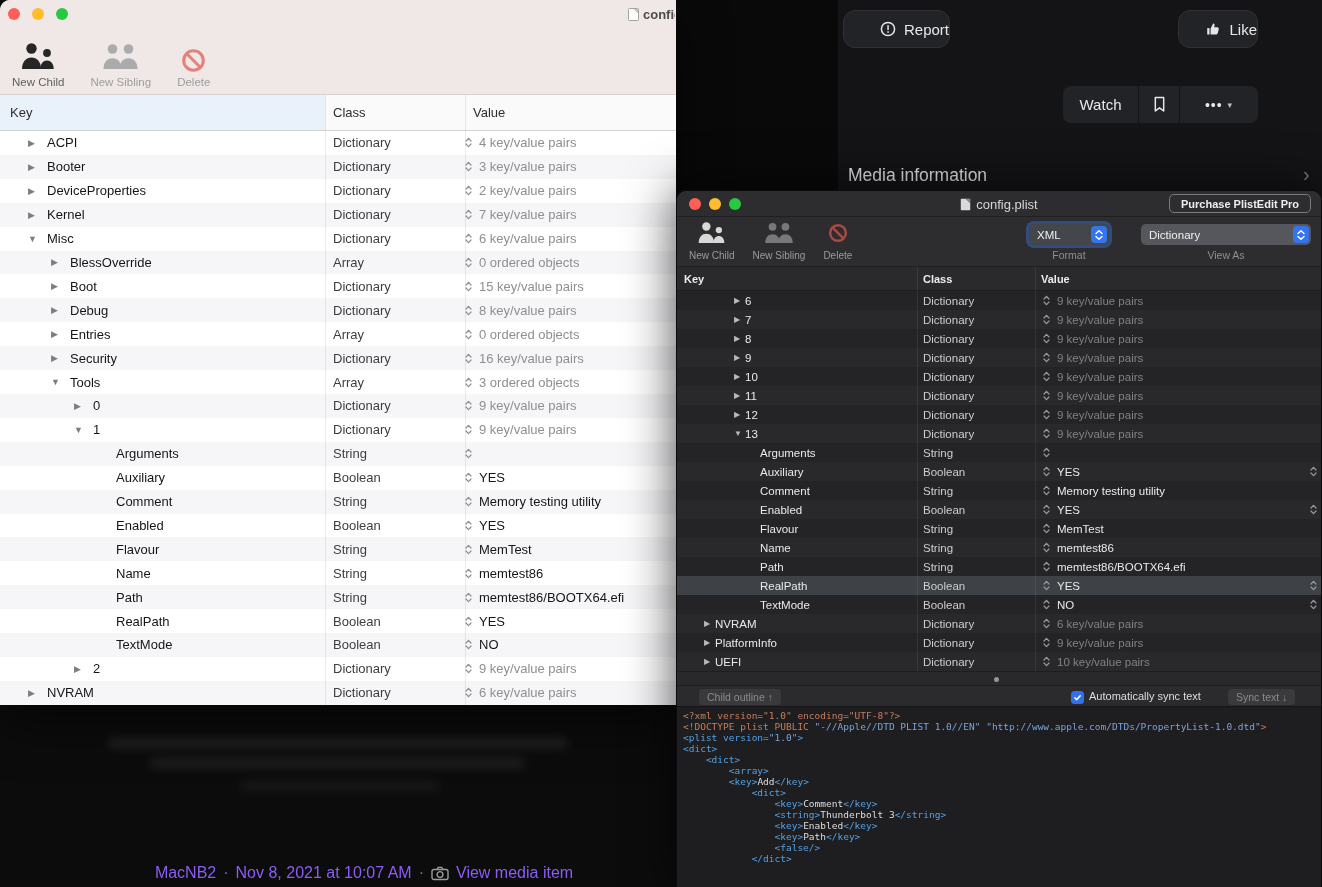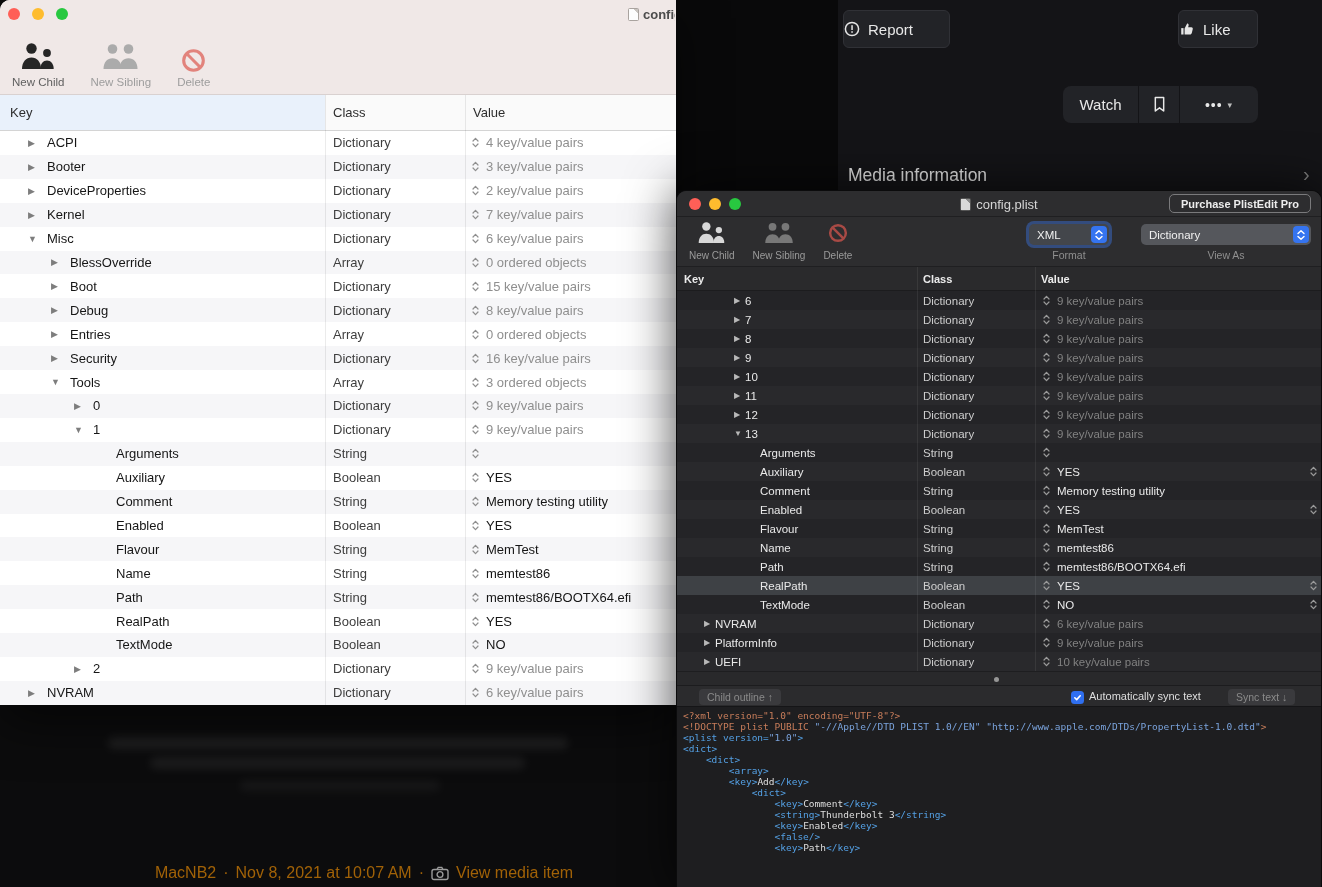--- a/index.html
+++ b/index.html
@@ -3,37 +3,37 @@
 <meta charset="utf-8">
 <style>
 *{margin:0;padding:0;box-sizing:border-box}
 html,body{background:#000}
 #stage{position:relative;width:1322px;height:887px;background:#0c0c0d;overflow:hidden;
   font-family:"Liberation Sans",sans-serif;-webkit-font-smoothing:antialiased}
 
 
 .media-strip{position:absolute;left:676px;top:0;width:162px;height:190px;background:#09090a}
 .sidebar-bg{position:absolute;left:838px;top:0;width:484px;height:887px;background:#141417}
-.fbtn{position:absolute;display:flex;align-items:center;justify-content:flex-start;gap:8px;
-  background:#222327;border:1px solid #303136;border-radius:6px;color:#e8e8e8;font-size:15px;cursor:default}
+.fbtn{position:absolute;display:flex;align-items:center;justify-content:flex-end;gap:8px;
+  background:#222327;border:1px solid #303136;border-radius:12px;color:#e8e8e8;font-size:15px;cursor:default}
 .fbtn.report{left:843px;top:10px;width:107px;height:38px}
 .fbtn.like{left:1178px;top:10px;width:80px;height:38px}
 .wgroup{position:absolute;left:1063px;top:86px;width:195px;height:37px;background:#222327;border-radius:8px;
   display:flex;align-items:stretch;color:#e8e8e8;overflow:hidden}
 .wseg{display:flex;align-items:center;justify-content:center}
 .wseg.watch{width:75px;font-size:15px}
 .wseg.bkm{width:42px;border-left:1px solid #141417;border-right:1px solid #141417}
 .wseg.more{flex:1;gap:5px;font-size:14px;letter-spacing:1px}
 .caret{font-size:9px;color:#bdbdbd}
 .minfo{position:absolute;left:848px;top:165px;font-size:17.5px;color:#e3e3e3}
 .minfo-chev{position:absolute;left:1303px;top:163px;font-size:20px;color:#7e7e7e}
 .blurbar{position:absolute;border-radius:7px;background:#565656;filter:blur(4px)}
 .mtitle{position:absolute;left:0;top:835px;width:676px;text-align:center;font-size:19px;font-weight:700;color:#f4f4f4;z-index:2}
 .mmeta{position:absolute;left:0;top:864px;width:728px;display:flex;justify-content:center;align-items:center;gap:7px;
-  font-size:16px;color:#a16207;z-index:2}
+  font-size:16px;color:#8b5cf6;z-index:2}
 .mmeta .cam{display:inline-flex;margin-top:1px}
 
 
 .tl{position:absolute;top:8px;width:12px;height:12px;border-radius:50%}
 .tl.red{background:#ff5f57}.tl.yel{background:#febc2e}.tl.grn{background:#28c840}
 .doc-icon{display:inline-block;width:11px;height:13px;border-radius:1.5px;flex:0 0 auto}
 .doc-icon.light{background:linear-gradient(225deg,#c9c4c0 0 3px,#fdfdfd 3px);border:1px solid #a9a39f}
 .doc-icon.darkv{background:linear-gradient(225deg,#8a8a8a 0 3px,#d9d9d9 3px);border:1px solid #555}
 .titem{display:flex;flex-direction:column;align-items:center;gap:3px}
 .pic{fill:currentColor}
@@ -64,21 +64,21 @@
 .lheader{position:relative;height:36px;background:#fafafa;border-bottom:1px solid #d4d4d4;
   display:grid;grid-template-columns:325px 140px 1fr;align-items:center;font-size:13px;color:#2e2e2e}
 .lheader .hk{padding-left:10px;background:#e9f1fb;height:100%;display:flex;align-items:center}
 .lheader .hc,.lheader .hv{padding-left:8px}
 .lrows{position:relative;height:574px;background:#fff;font-size:13px;overflow:hidden}
 .lrow{display:grid;grid-template-columns:325px 140px 1fr;align-items:center;height:23.9166px}
 .lrow.alt{background:#f6f6f8}
 .lrow .disc{width:19px;font-size:9px;color:#7d7d7d}
 .lrow .klabel{color:#161616}
 .lrow .c-class{color:#3e3e3e;padding-left:8px}
-.lrow .c-value{padding-left:7px}
+.lrow .c-value{padding-left:0}
 .lrow .vsum{color:#8f8f8f}
 .lrow .vval{color:#161616}
 .vline{position:absolute;top:95px;bottom:0;width:1px;background:rgba(0,0,0,.08);z-index:3;pointer-events:none}
 
 
 .rwin{position:absolute;left:676px;top:190px;width:646px;height:697px;background:#252527;
   border-radius:10px 10px 0 0;border:1px solid #0b0b0c;border-bottom:none;
   box-shadow:0 0 50px rgba(0,0,0,.7);z-index:6}
 .rtitlebar{position:relative;height:26px;background:#2d2d2f;border-radius:9px 9px 0 0;border-bottom:1px solid #1f1f21}
 .rwin .tl{top:7px;width:12px;height:12px}
@@ -1086,18 +1086,19 @@
         <div class="xline"><span class="x-m">&lt;!DOCTYPE plist PUBLIC </span><span class="x-q">"-//Apple//DTD PLIST 1.0//EN"</span><span class="x-m"> </span><span class="x-q">"http://www.apple.com/DTDs/PropertyList-1.0.dtd"</span><span class="x-m">&gt;</span></div>
         <div class="xline"><span class="x-t">&lt;plist version=</span><span class="x-q">"1.0"</span><span class="x-t">&gt;</span></div>
         <div class="xline"><span class="x-t">&lt;dict&gt;</span></div>
         <div class="xline"><span class="x-w">    </span><span class="x-t">&lt;dict&gt;</span></div>
         <div class="xline"><span class="x-w">        </span><span class="x-t">&lt;array&gt;</span></div>
         <div class="xline"><span class="x-w">        </span><span class="x-t">&lt;key&gt;</span><span class="x-s">Add</span><span class="x-t">&lt;/key&gt;</span></div>
         <div class="xline"><span class="x-w">            </span><span class="x-t">&lt;dict&gt;</span></div>
         <div class="xline"><span class="x-w">                </span><span class="x-t">&lt;key&gt;</span><span class="x-s">Comment</span><span class="x-t">&lt;/key&gt;</span></div>
         <div class="xline"><span class="x-w">                </span><span class="x-t">&lt;string&gt;</span><span class="x-s">Thunderbolt 3</span><span class="x-t">&lt;/string&gt;</span></div>
         <div class="xline"><span class="x-w">                </span><span class="x-t">&lt;key&gt;</span><span class="x-s">Enabled</span><span class="x-t">&lt;/key&gt;</span></div>
+        <div class="xline"><span class="x-w">                </span><span class="x-t">&lt;key&gt;</span><span class="x-s">Path</span><span class="x-t">&lt;/key&gt;</span></div>
         <div class="xline"><span class="x-w">                </span><span class="x-t">&lt;false/&gt;</span></div>
-        <div class="xline"><span class="x-w">                </span><span class="x-t">&lt;key&gt;</span><span class="x-s">Path</span><span class="x-t">&lt;/key&gt;</span></div>
+        <div class="xline"><span class="x-w">            </span><span class="x-t">&lt;/dict&gt;</span></div>
       </div>
   </section>
 
 </div>
 
 </body></html>

